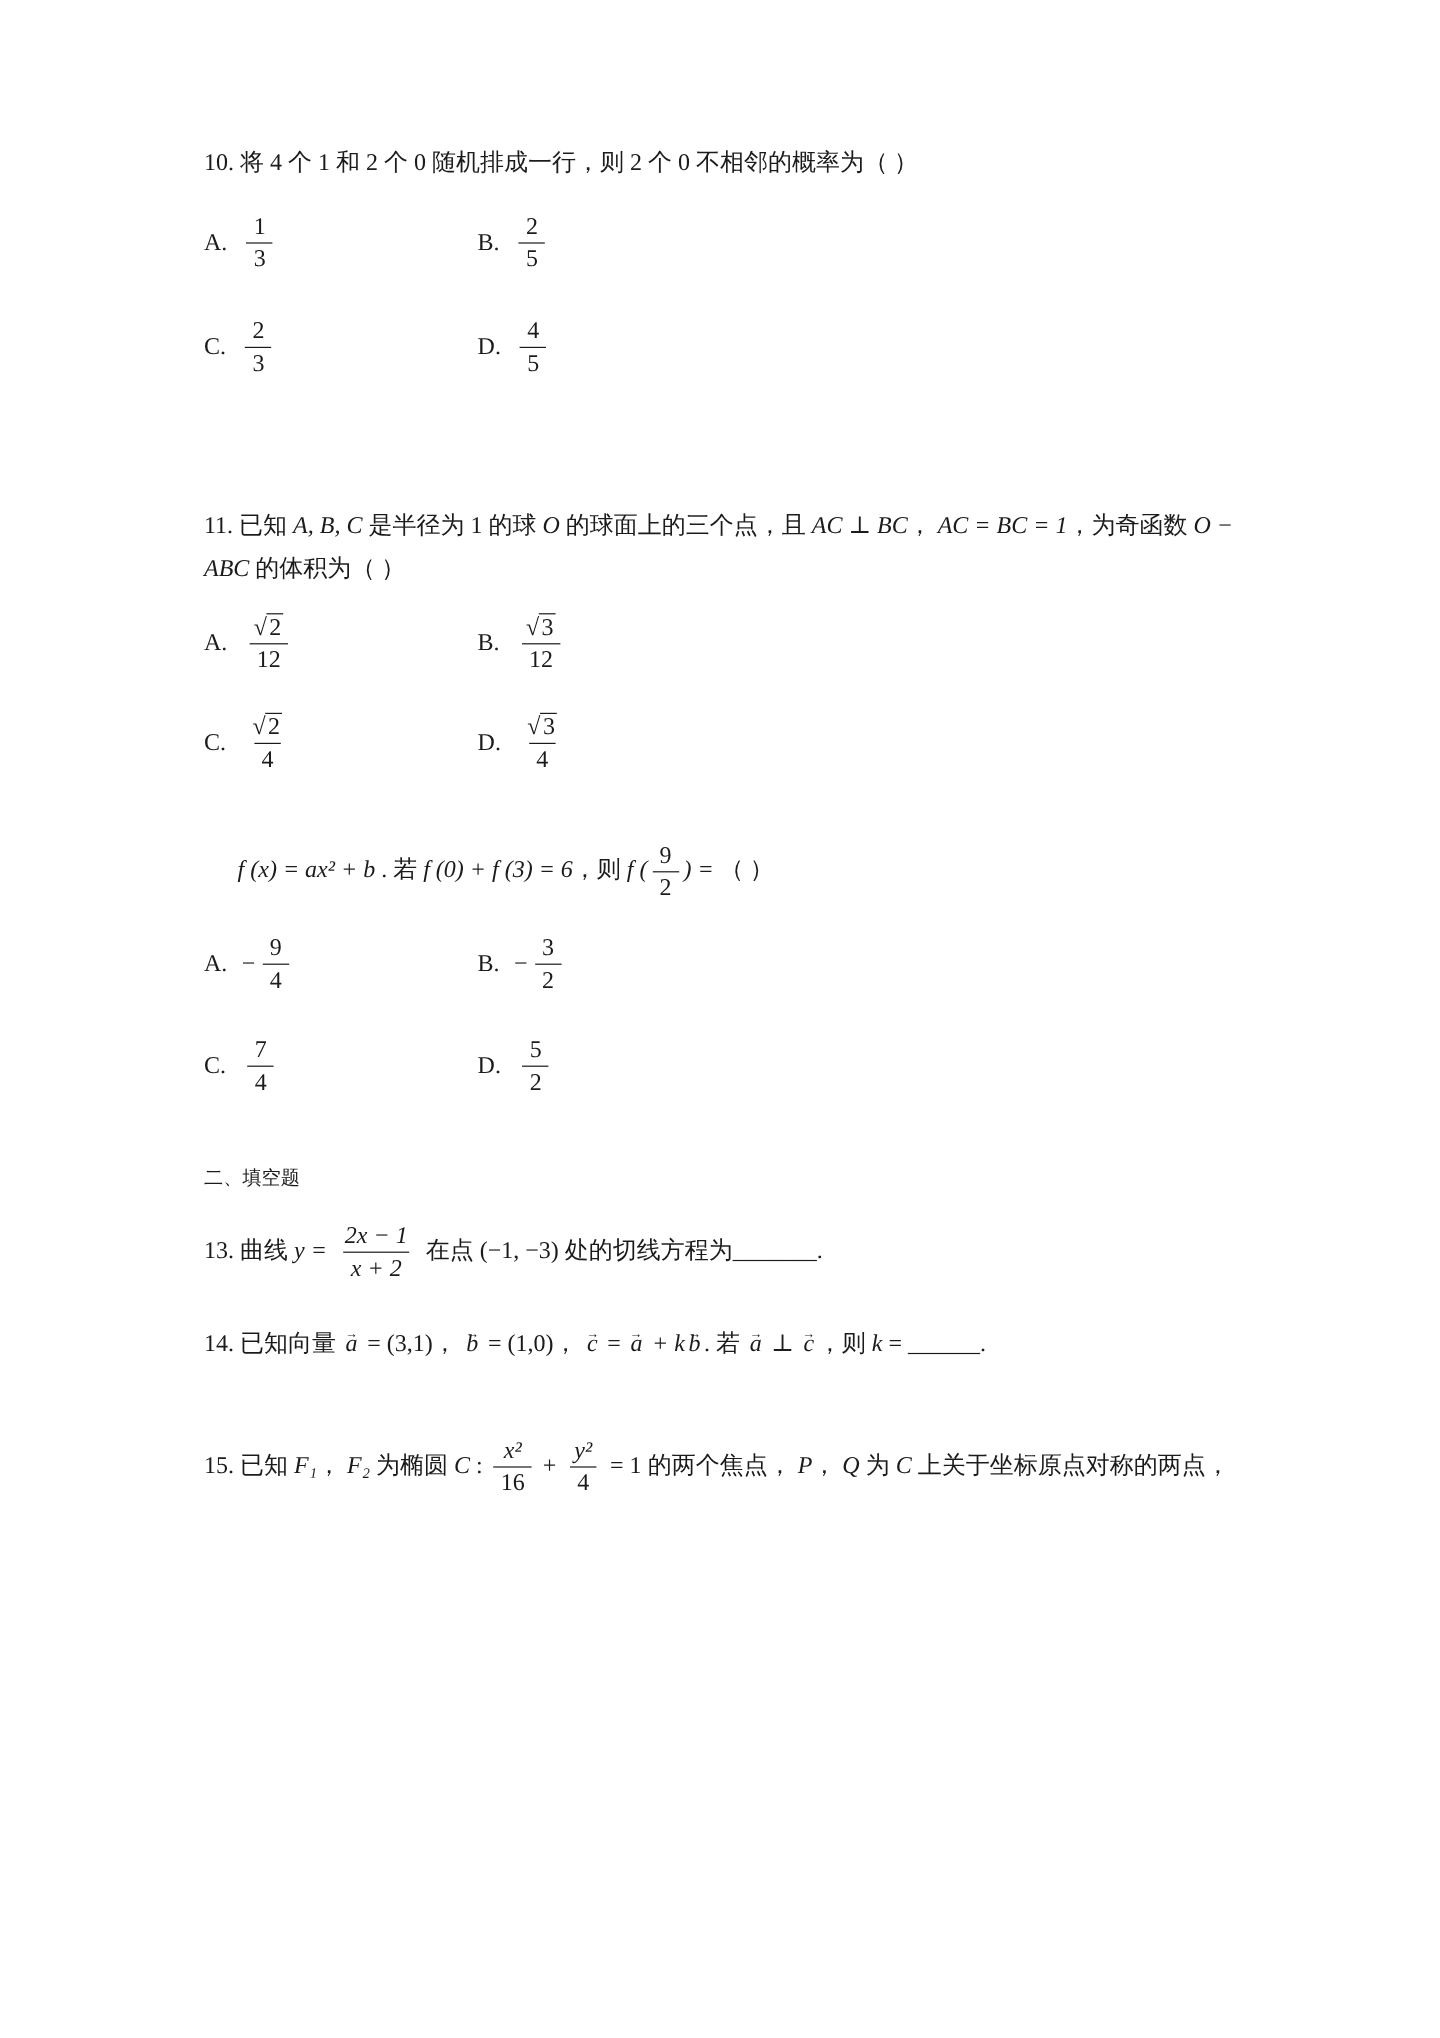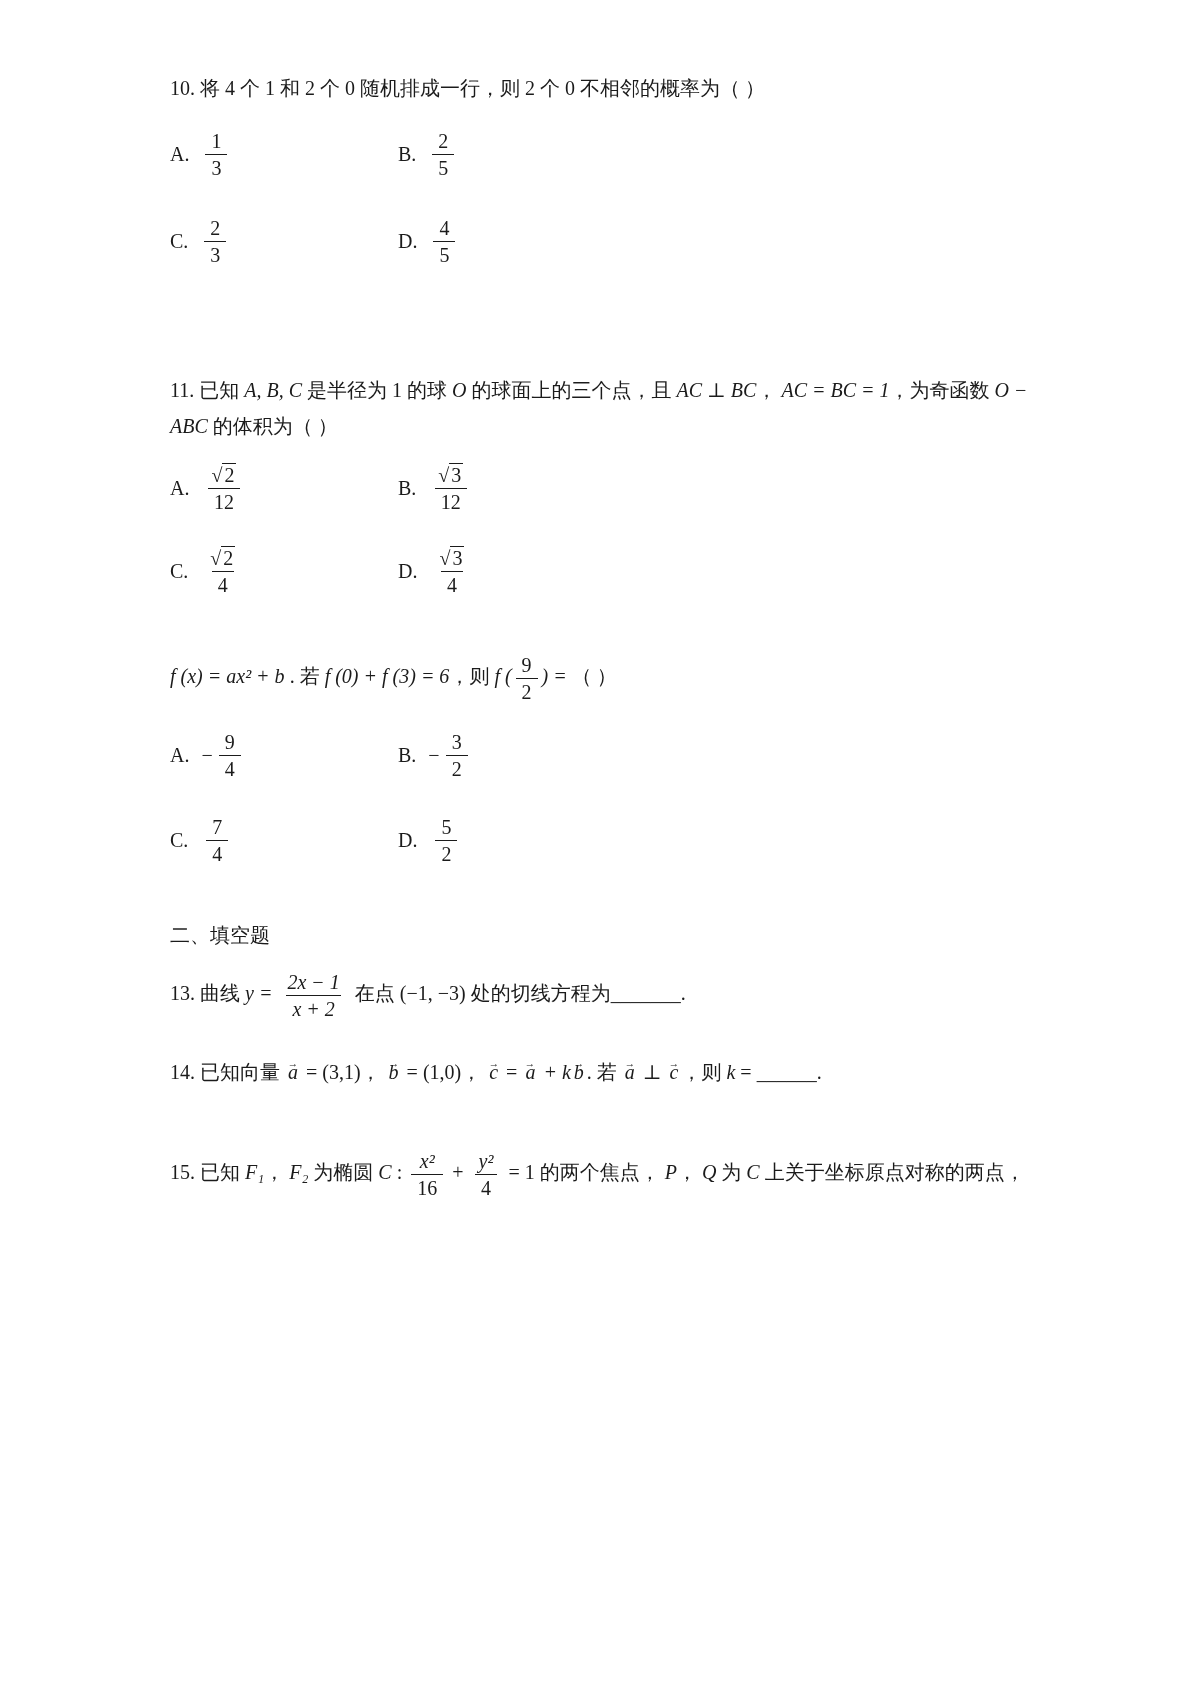--- a/index.html
+++ b/index.html
@@ -7,21 +7,21 @@
     width: 1200px;
     height: 1698px;
     background: #ffffff;
     color: #1b1b1b;
     font-family: "Liberation Serif", "DejaVu Serif", serif;
   }
   .page {
     box-sizing: border-box;
     width: 100%;
     height: 100%;
-    padding: 70px 130px 0 170px;
+    padding: 118px 130px 0 170px;
     overflow: hidden;
   }
   .stem {
     font-size: 20px;
     line-height: 36px;
     margin: 0;
     max-width: 890px;
   }
   .it { font-style: italic; }
 
@@ -50,30 +50,30 @@
   .vec::after {
     content: "→";
     position: absolute;
     left: 50%;
     top: -0.70em;
     transform: translateX(-50%) scaleX(0.9);
     font-size: 0.58em;
     font-style: normal;
   }
 
-  .section-header { font-size: 20px; line-height: 36px; margin: 0; }
+  .section-header { font-size: 16px; line-height: 36px; margin: 0; }
 
   
   .q10-row1 { margin-top: 22px; }
   .q10-row2 { margin-top: 34px; }
   .sec-q11  { margin-top: 104px; }
   .q11-row1 { margin-top: 18px; }
   .q11-row2 { margin-top: 30px; }
   .sec-q12  { margin-top: 54px; }
-  .q12-line2 { margin-top: 14px; }
+  .q12-line2 { margin-top: 14px; margin-left: 28px; }
   .q12-row1 { margin-top: 24px; }
   .q12-row2 { margin-top: 32px; }
   .sec-fill { margin-top: 50px; }
   .q13 { margin-top: 16px; }
   .q14 { margin-top: 32px; }
   .q15 { margin-top: 58px; }
   .q15-line2 { margin-top: 8px; }
 </style>
 </head>
 <body>

